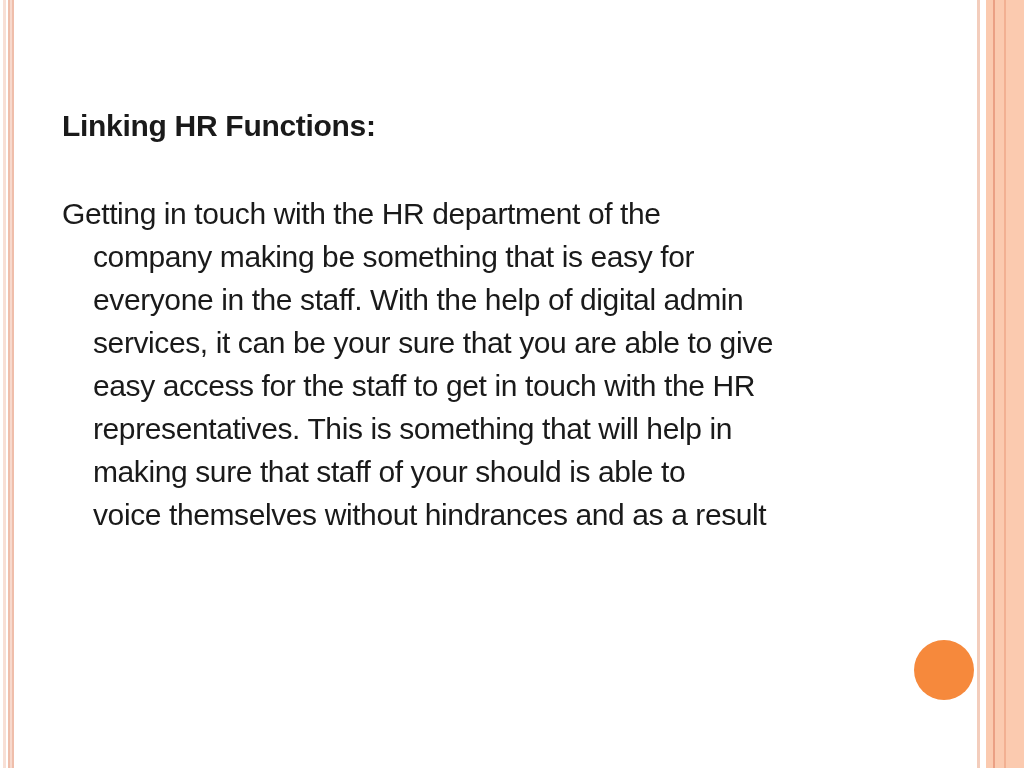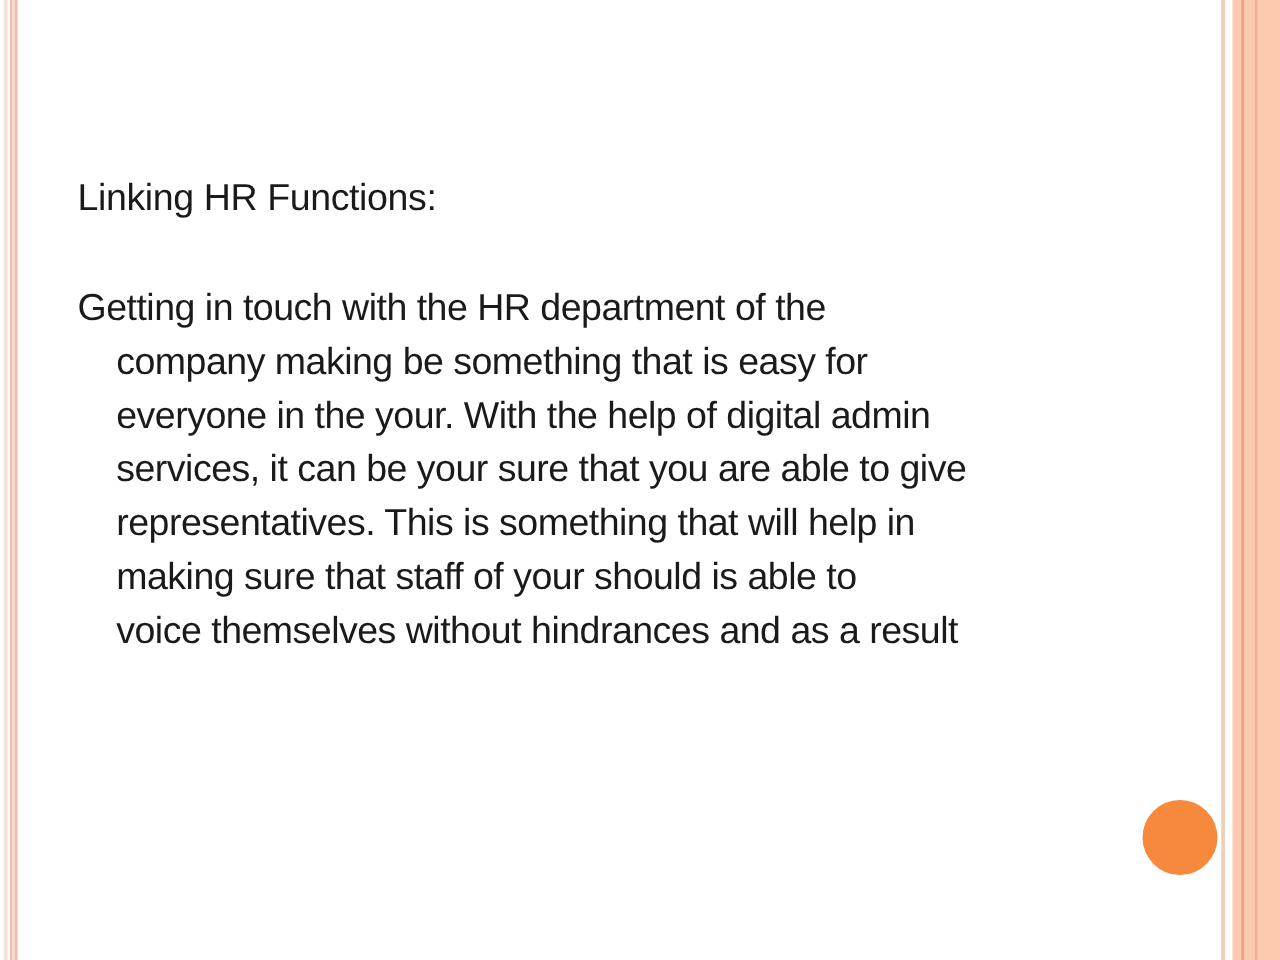--- a/index.html
+++ b/index.html
@@ -35,25 +35,24 @@
   
   .text-block {
     position: absolute;
     left: 62px; top: 104px;
     width: 840px;
     color: #1a1a1a;
   }
   .slide-title {
     font-size: 30px;
     line-height: 44px;
-    font-weight: normal;
+    font-weight: bold;
     letter-spacing: -0.3px;
     margin-bottom: 7px;
     white-space: nowrap;
-    margin-top: 33px;
   }
   .body-paragraph {
     font-size: 30px;
     line-height: 43px;
     letter-spacing: -0.4px;
   }
   .body-line {
     padding-left: 31px;  
     white-space: nowrap;
   }
@@ -74,21 +73,22 @@
   <div class="stripe r-line-a" style="background-color: rgb(235, 160, 132);"></div>
   <div class="stripe r-line-b" style="background-color: rgb(242, 176, 146);"></div>
 
   <div class="accent-circle" style="background-color: rgb(246, 137, 60);"></div>
 
   <div class="text-block">
     <div class="slide-title">Linking HR Functions:</div>
     <div class="body-paragraph">
         <div class="body-line first">Getting in touch with the HR department of the</div>
         <div class="body-line">company making be something that is easy for</div>
-        <div class="body-line">everyone in the your. With the help of digital admin</div>
+        <div class="body-line">everyone in the staff. With the help of digital admin</div>
         <div class="body-line">services, it can be your sure that you are able to give</div>
+        <div class="body-line">easy access for the staff to get in touch with the HR</div>
         <div class="body-line">representatives. This is something that will help in</div>
         <div class="body-line">making sure that staff of your should is able to</div>
         <div class="body-line">voice themselves without hindrances and as a result</div>
       </div>
   </div>
 
 </div>
 
 </body></html>

